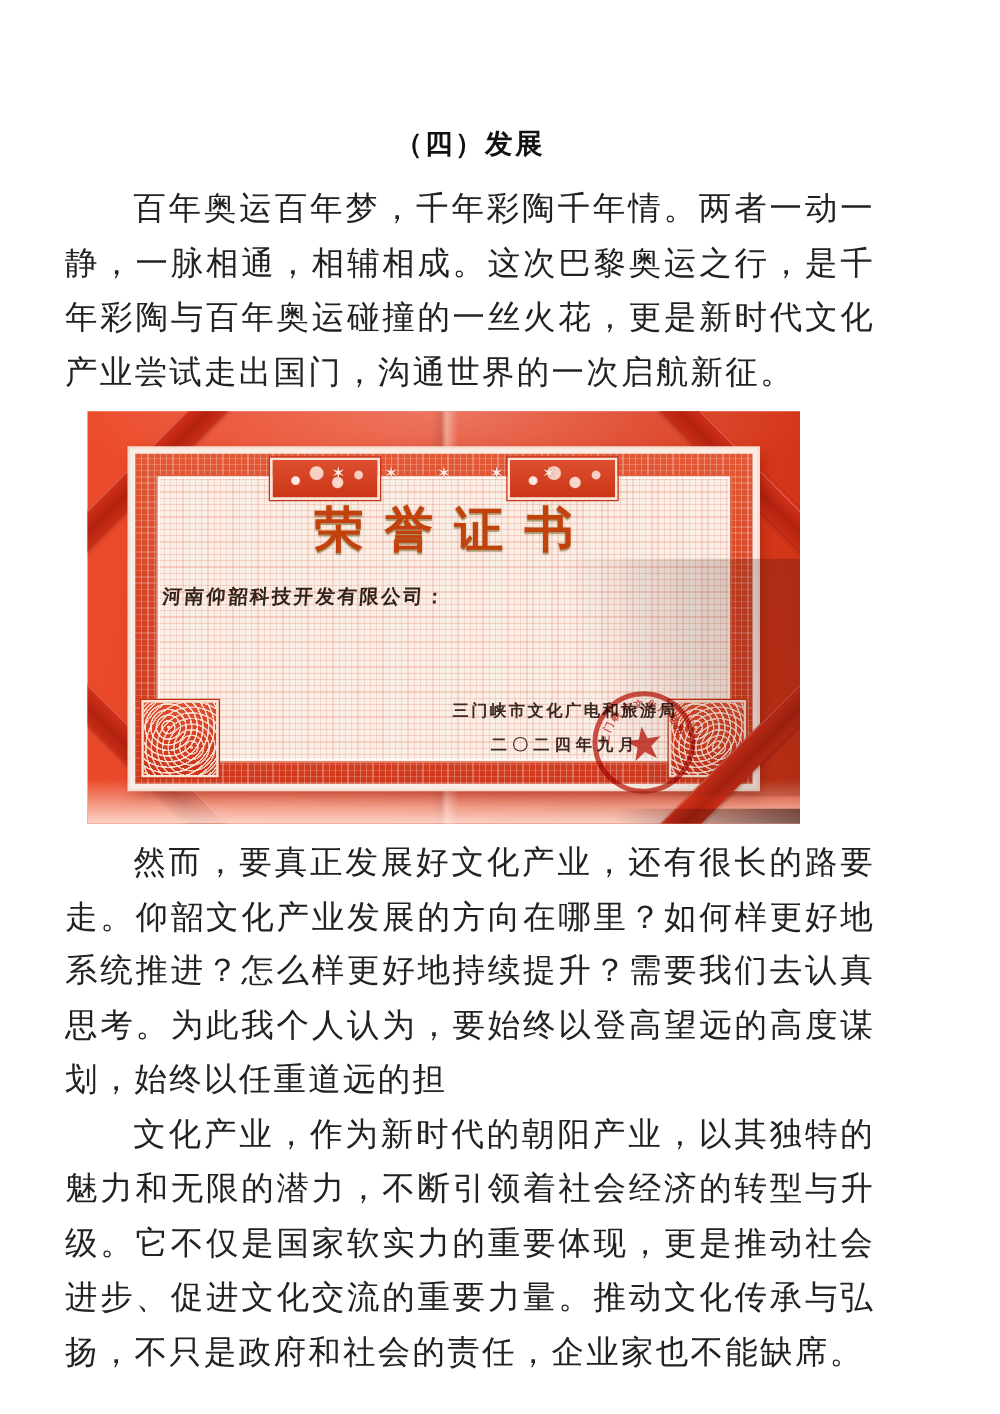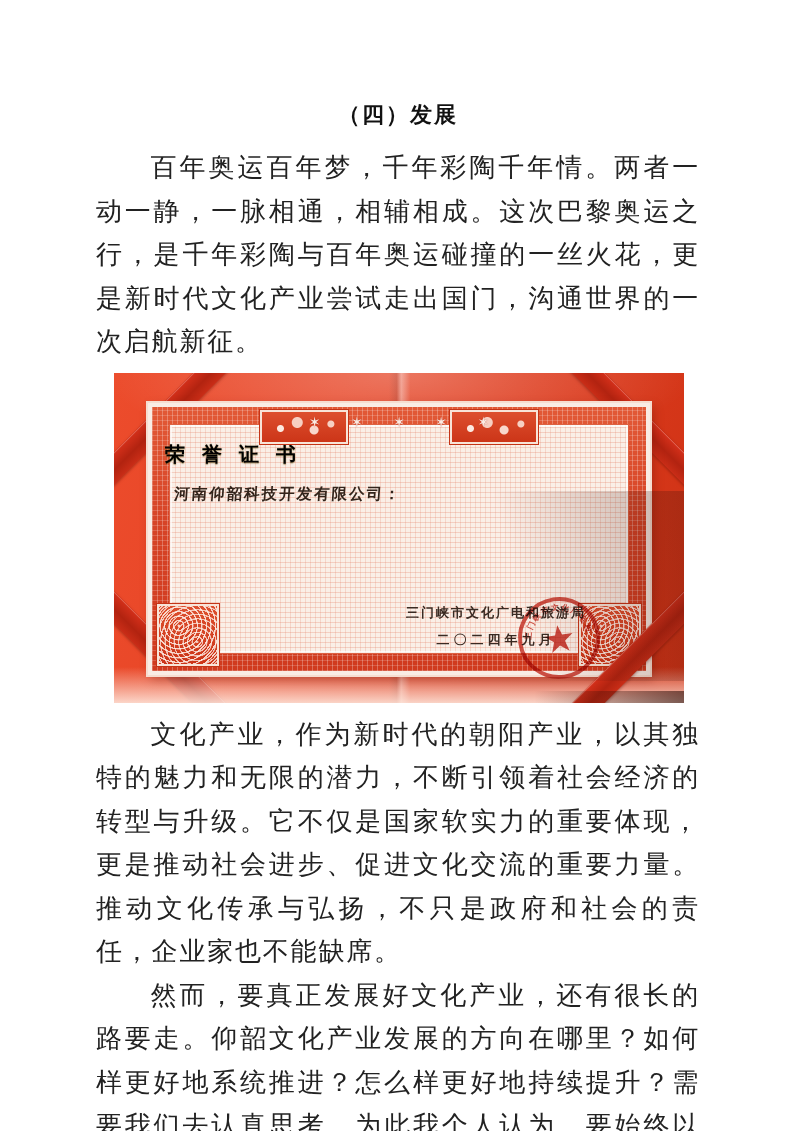--- a/index.html
+++ b/index.html
@@ -1,21 +1,21 @@
 <!DOCTYPE html>
 <html lang="zh"><head>
 <meta charset="utf-8">
 <style>
   html,body{margin:0;padding:0;}
   body{
     width:800px;height:1131px;background:#ffffff;overflow:hidden;
     font-family:"DejaVu Serif","Liberation Serif",serif;
     color:#1d1d1d;
   }
-  .page{box-sizing:border-box;width:800px;height:931px;padding:100px 100px 0 96px;border-radius:25px;}
+  .page{box-sizing:border-box;width:800px;height:931px;padding:100px 100px 0 52px;border-radius:25px;}
   .heading{
     text-align:center;font-size:22px;font-weight:bold;letter-spacing:2px;
     margin:0 0 16px 0;color:#111;
   }
   .para{
     margin:0;font-size:26px;line-height:43.5px;letter-spacing:1.8px;
     text-align:justify;text-justify:inter-ideograph;text-indent:2.1em;color:#222;
   }
   
   .photo{
@@ -88,23 +88,23 @@
     position:absolute;bottom:9px;width:58px;height:58px;z-index:4;
     background:
       repeating-radial-gradient(circle at 34% 34%,rgba(255,240,232,.85) 0 1px,transparent 1.5px 4.5px),
       repeating-radial-gradient(circle at 66% 62%,rgba(255,240,232,.75) 0 1px,transparent 1.5px 4.5px),
       linear-gradient(180deg,#dd4f2e,#cc3518);
     border:2px solid #f8e4d8;outline:1px solid #c43417;
   }
   .ro-left{left:9px;}
   .ro-right{right:9px;}
   .cert-title{
-    position:relative;margin:38px 0 0 0;
-    font-size:20px;font-weight:bold;letter-spacing:17px;padding-left:17px;
-    color:#000000;text-shadow:0 1px 1px rgba(110,90,30,.55),0 0 2px rgba(160,140,60,.35);
+    position:relative;margin:38px 0 0 0;text-align:center;
+    font-size:39px;font-weight:bold;letter-spacing:17px;padding-left:17px;
+    color:#c2410c;text-shadow:0 1px 1px rgba(110,90,30,.55),0 0 2px rgba(160,140,60,.35);
   }
   .cert-recipient{
     margin:16px 0 0 26px;font-size:15.5px;font-weight:bold;color:#33241b;
     letter-spacing:2px;transform:skewX(-4deg);
   }
   .cert-body{
     margin:6px 26px 0 26px;font-size:12.5px;font-weight:bold;color:#47312a;
     line-height:1.72;text-align:justify;text-indent:2em;letter-spacing:.5px;
   }
   .cert-closing{
@@ -171,16 +171,16 @@
           <textPath href="#sealArc" startOffset="2">三门峡市文化广电和旅游局</textPath>
         </text>
       </svg>
     </div>
 
     <div class="shadow-overlay"></div>
     <div class="bottom-light"></div>
     <div class="dark-edge"></div>
   </div>
 
+  <p class="para">然而，要真正发展好文化产业，还有很长的路要走。仰韶文化产业发展的方向在哪里？如何样更好地系统推进？怎么样更好地持续提升？需要我们去认真思考。为此我个人认为，要始终以登高望远的高度谋划，始终以任重道远的担</p>
   <p class="para">文化产业，作为新时代的朝阳产业，以其独特的魅力和无限的潜力，不断引领着社会经济的转型与升级。它不仅是国家软实力的重要体现，更是推动社会进步、促进文化交流的重要力量。推动文化传承与弘扬，不只是政府和社会的责任，企业家也不能缺席。</p>
-  <p class="para">然而，要真正发展好文化产业，还有很长的路要走。仰韶文化产业发展的方向在哪里？如何样更好地系统推进？怎么样更好地持续提升？需要我们去认真思考。为此我个人认为，要始终以登高望远的高度谋划，始终以任重道远的担</p>
 
 </div>
 
 </body></html>

